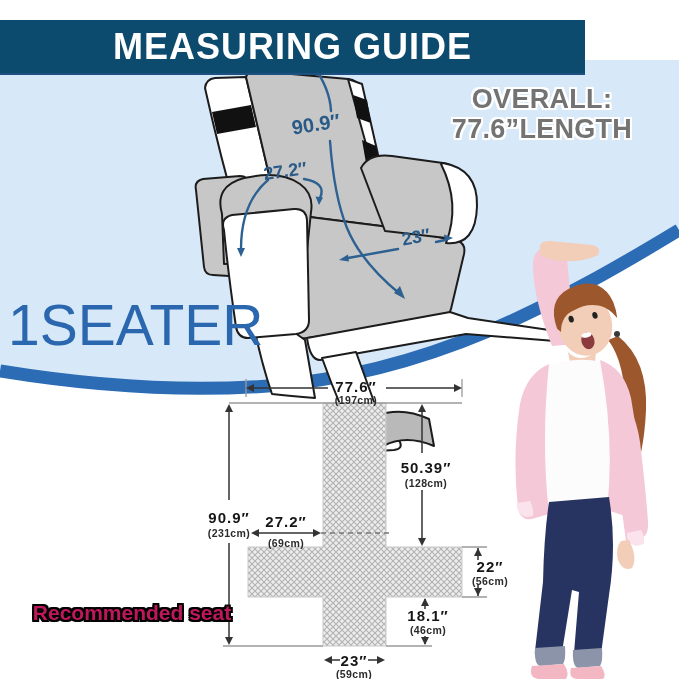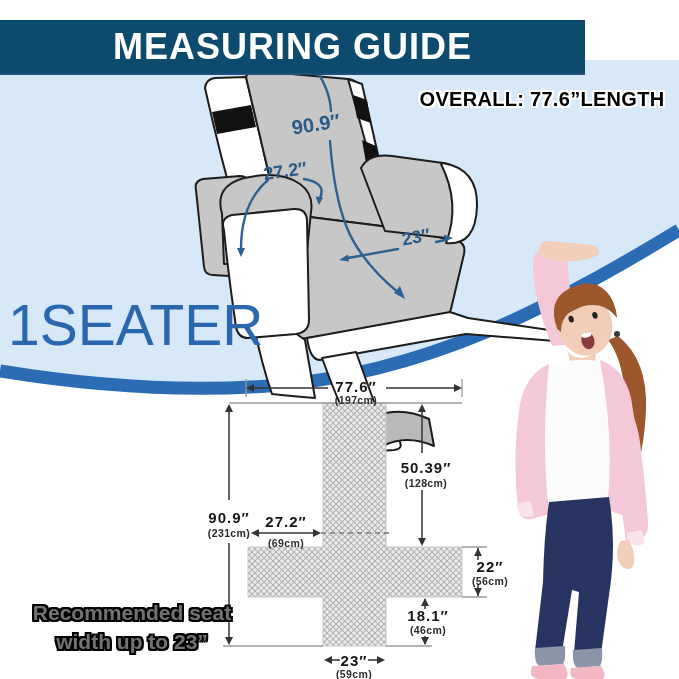--- a/index.html
+++ b/index.html
@@ -7,27 +7,27 @@
          font-family:"Liberation Sans",sans-serif;}
   
   .banner{position:absolute;left:0;top:0;width:585px;height:53px;background:#0c4a6e;
           border-bottom:2px solid #1b5080;margin-top:20px;}
   .banner-title{width:100%;text-align:center;line-height:53px;font-size:36px;font-weight:bold;
           color:#ffffff;letter-spacing:1px;}
   
   #scene{position:absolute;left:0;top:0;}
   
   .overall{position:absolute;left:408px;top:84px;width:268px;text-align:center;
-           font-size:20px;font-weight:bold;color:#000000;line-height:30px;letter-spacing:.3px;
+           font-size:27px;font-weight:bold;color:#737373;line-height:30px;letter-spacing:.3px;
            text-shadow:-2px -2px 0 #fff,2px -2px 0 #fff,-2px 2px 0 #fff,2px 2px 0 #fff,
                        0 -2px 0 #fff,0 2px 0 #fff,-2px 0 0 #fff,2px 0 0 #fff;}
   .seater{position:absolute;left:8px;top:297px;font-size:57px;font-weight:normal;color:#2b67ae;
           letter-spacing:0px;line-height:1;}
   .note{position:absolute;left:0px;top:598px;width:264px;text-align:center;
-        font-size:21px;font-weight:bold;color:#737373;line-height:29px;
+        font-size:21px;font-weight:bold;color:#be185d;line-height:29px;
         text-shadow:-2px -2px 0 #000,2px -2px 0 #000,-2px 2px 0 #000,2px 2px 0 #000,
                     0 -2px 0 #000,0 2px 0 #000,-2px 0 0 #000,2px 0 0 #000;}
   
   .dim{font-family:"Liberation Sans",sans-serif;font-size:15px;font-weight:bold;fill:#161616;letter-spacing:1px;}
   .dimcm{font-family:"Liberation Sans",sans-serif;font-size:10.5px;font-weight:bold;fill:#2b2b2b;letter-spacing:.4px;}
   .chairdim{font-family:"Liberation Sans",sans-serif;font-size:20px;font-weight:bold;fill:#2a5a88;}
   .chairdim-s{font-family:"Liberation Sans",sans-serif;font-size:18px;font-weight:bold;fill:#2a5a88;}
 </style>
 </head>
 <body>
@@ -173,16 +173,15 @@
   </div>
 
   <div class="overall">
     <div>OVERALL: 77.6”LENGTH</div>
   </div>
 
   <div class="seater">1SEATER</div>
 
   <div class="note">
     <div>Recommended seat</div>
-    <div>width up to 23”</div>
   </div>
 
 </div>
 
 </body></html>

